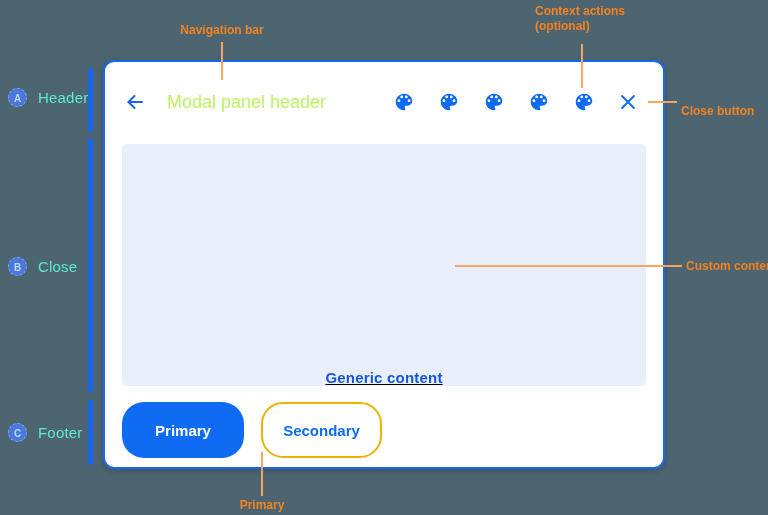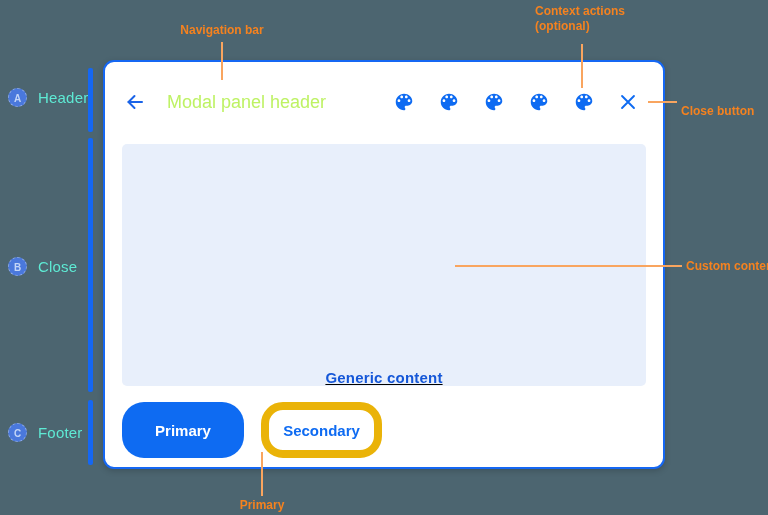--- a/index.html
+++ b/index.html
@@ -31,21 +31,21 @@
   .close-btn{position:absolute;left:617px;top:91px;width:22px;height:22px;cursor:pointer;background:none;border:none;padding:0;}
   .modal-body{
     position:absolute;left:122px;top:144px;width:524px;height:242px;
     background:#E8EFFB;border-radius:5px;
     display:flex;align-items:flex-end;justify-content:center;text-decoration:underline;
   }
   .body-text{color:#1557D8;font-size:15px;font-weight:bold;letter-spacing:.2px;}
   .btn{position:absolute;top:402px;height:56px;border-radius:22px;font-size:15px;font-weight:bold;
        font-family:"Liberation Sans","DejaVu Sans",sans-serif;cursor:pointer;box-sizing:border-box;}
   .btn-primary{left:122px;width:122px;background:#0E6BF2;color:#fff;border:none;}
-  .btn-secondary{left:261px;width:121px;background:#fff;color:#0E6BF2;border:8px solid #eab308;}
+  .btn-secondary{left:261px;width:121px;background:#fff;color:#0E6BF2;border:2px solid #eab308;}
   
   .ann-text{position:absolute;color:#F5821F;font-weight:bold;font-size:12px;white-space:nowrap;}
   .ann-center{transform:translateX(-50%);text-align:left;line-height:15px;}
   .ann-vline{position:absolute;width:2px;background:#F9A55F;}
   .ann-hline{position:absolute;height:2px;background:#F9A55F;}
   .icon-blue{fill:#0E6BF2;}
   .stroke-blue{stroke:#1A63E8;stroke-width:2;fill:none;stroke-linecap:round;stroke-linejoin:round;}
   .stroke-close{stroke:#0E6BF2;stroke-width:2.1;fill:none;stroke-linecap:round;}
 </style>
 </head>

